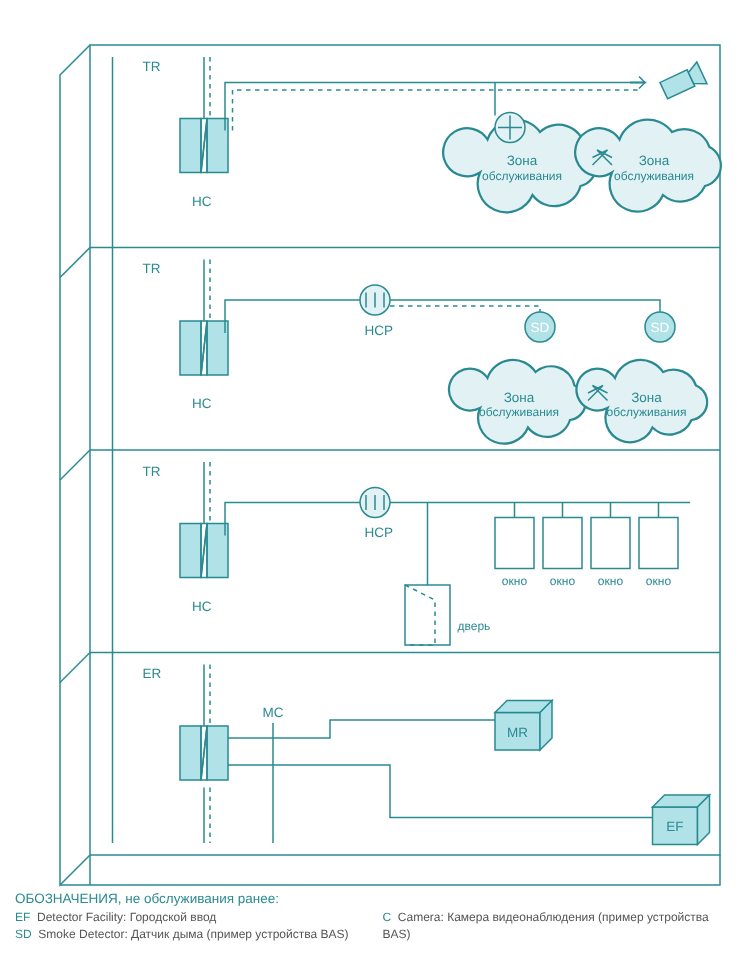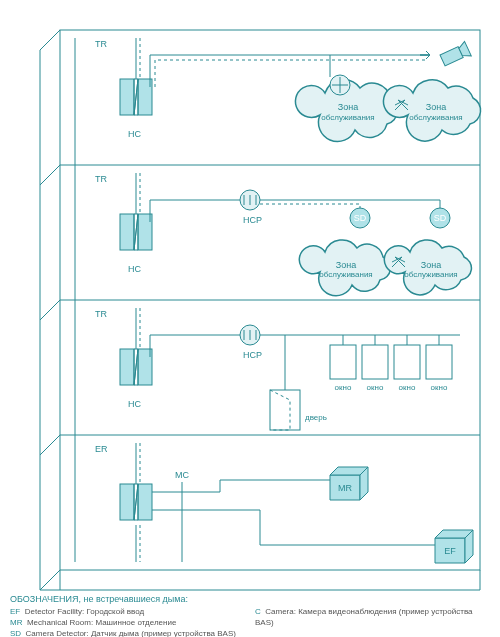--- a/index.html
+++ b/index.html
@@ -206,26 +206,25 @@
       <polygon class="box" points="0,10 30,10 30,35 0,35"></polygon>
       <polygon class="box" points="0,10 8,2 38,2 30,10"></polygon>
       <polygon class="box" points="30,10 38,2 38,27 30,35"></polygon>
       <text class="lbl" x="15" y="26" text-anchor="middle">EF</text>
     </g>
     <polyline class="thin" points="152,510 260,510 260,545 435,545"></polyline>
   </g>
 </svg>
 
 <div style="position:absolute;left:10px;top:594px;width:480px;">
-  <div style="font-size:9px;color:#2a8a92;margin-bottom:2px;">ОБОЗНАЧЕНИЯ, не встречавшиеся дыма:</div>
+  <div style="font-size:9px;color:#2a8a92;margin-bottom:2px;">ОБОЗНАЧЕНИЯ, не обслуживания ранее:</div>
   <div style="display:flex;gap:10px;">
     <div style="flex:1;">
       <div style="font-size:8px;line-height:11px;color:#555;"><span style="color:#2a8a92;">EF</span>&nbsp;&nbsp;<span>Detector Facility: Городской ввод</span></div>
-      <div style="font-size:8px;line-height:11px;color:#555;"><span style="color:#2a8a92;">MR</span>&nbsp;&nbsp;<span>Mechanical Room: Машинное отделение</span></div>
-      <div style="font-size:8px;line-height:11px;color:#555;"><span style="color:#2a8a92;">SD</span>&nbsp;&nbsp;<span>Camera Detector: Датчик дыма (пример устройства BAS)</span></div>
+      <div style="font-size:8px;line-height:11px;color:#555;"><span style="color:#2a8a92;">SD</span>&nbsp;&nbsp;<span>Smoke Detector: Датчик дыма (пример устройства BAS)</span></div>
     </div>
     <div style="flex:1;">
       <div style="font-size:8px;line-height:11px;color:#555;"><span style="color:#2a8a92;">C</span>&nbsp;&nbsp;<span>Camera: Камера видеонаблюдения (пример устройства BAS)</span></div>
     </div>
   </div>
 </div>
 
 </div>
 
 </body></html>

